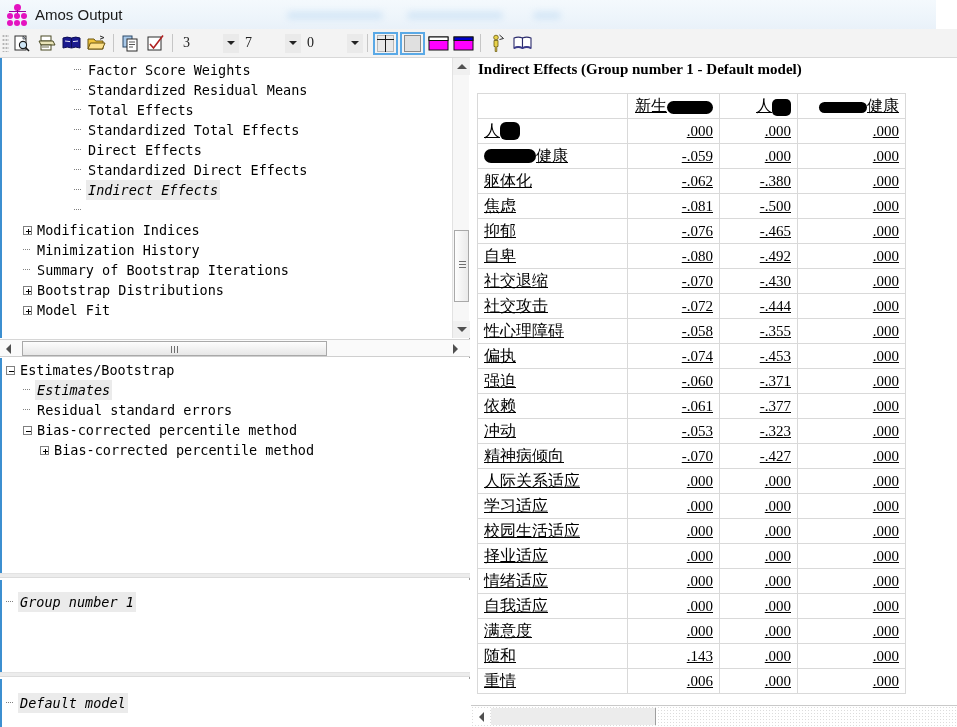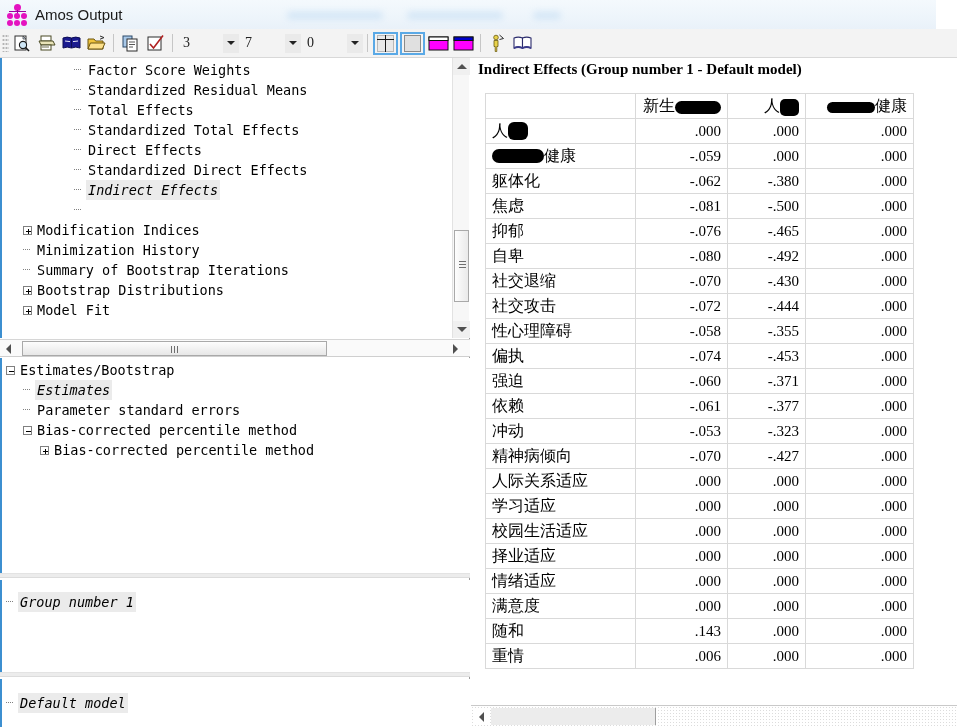--- a/index.html
+++ b/index.html
@@ -180,23 +180,24 @@
   .rightpane {
     position: absolute; left: 471px; top: 58px; width: 486px; height: 669px;
     background: #ffffff;
   }
   .out-title {
     font-family: "Liberation Serif", serif;
     font-weight: bold; font-size: 15px; color: #000;
     padding: 3px 0 0 7px;
   }
   table.eff {
-    border-collapse: collapse; width: 428px; margin-left: 14px; margin-top: 15px;
+    border-collapse: collapse; width: 428px; margin-left: 6px; margin-top: 15px;
     table-layout: fixed;
     font-family: "Liberation Serif", serif;
+    text-decoration: underline;
   }
   table.eff td, table.eff th {
     border: 1px solid #d9d9d9;
     height: 25px; padding: 0 6px;
     font-weight: normal; font-size: 15px; color: #000;
   }
   table.eff th.hc, table.eff td.num { text-align: right; }
   table.eff td.rowlbl { text-align: left; font-size: 16px;
     font-family: "DejaVu Sans", sans-serif; }
   table.eff th.corner { border-top: 1px solid #d9d9d9; }
@@ -474,21 +475,21 @@
             <span class="lbl">Estimates/Bootstrap</span>
           </div>
           <div class="node">
             <span class="ind" style="width: 21px; height: 20px; display: inline-block;"></span>
             <span class="elbow"></span>
             <span class="lbl sel">Estimates</span>
           </div>
           <div class="node">
             <span class="ind" style="width: 21px; height: 20px; display: inline-block;"></span>
             <span class="elbow"></span>
-            <span class="lbl">Parameter standard errors</span>
+            <span class="lbl">Residual standard errors</span>
           </div>
           <div class="node">
             <span class="ind" style="width: 21px; height: 20px; display: inline-block;"></span>
             <span class="box"></span>
             <span class="lbl">Bias-corrected percentile method</span>
           </div>
           <div class="node">
             <span class="ind" style="width: 38px; height: 20px; display: inline-block;"></span>
             <span class="box plus"></span>
             <span class="lbl">Bias-corrected percentile method</span>
@@ -654,20 +655,26 @@
             <td class="num">.000</td>
             <td class="num">.000</td>
           </tr>
           <tr>
             <td class="rowlbl">情绪适应</td>
             <td class="num">.000</td>
             <td class="num">.000</td>
             <td class="num">.000</td>
           </tr>
           <tr>
+            <td class="rowlbl">自我适应</td>
+            <td class="num">.000</td>
+            <td class="num">.000</td>
+            <td class="num">.000</td>
+          </tr>
+          <tr>
             <td class="rowlbl">满意度</td>
             <td class="num">.000</td>
             <td class="num">.000</td>
             <td class="num">.000</td>
           </tr>
           <tr>
             <td class="rowlbl">随和</td>
             <td class="num">.143</td>
             <td class="num">.000</td>
             <td class="num">.000</td>

